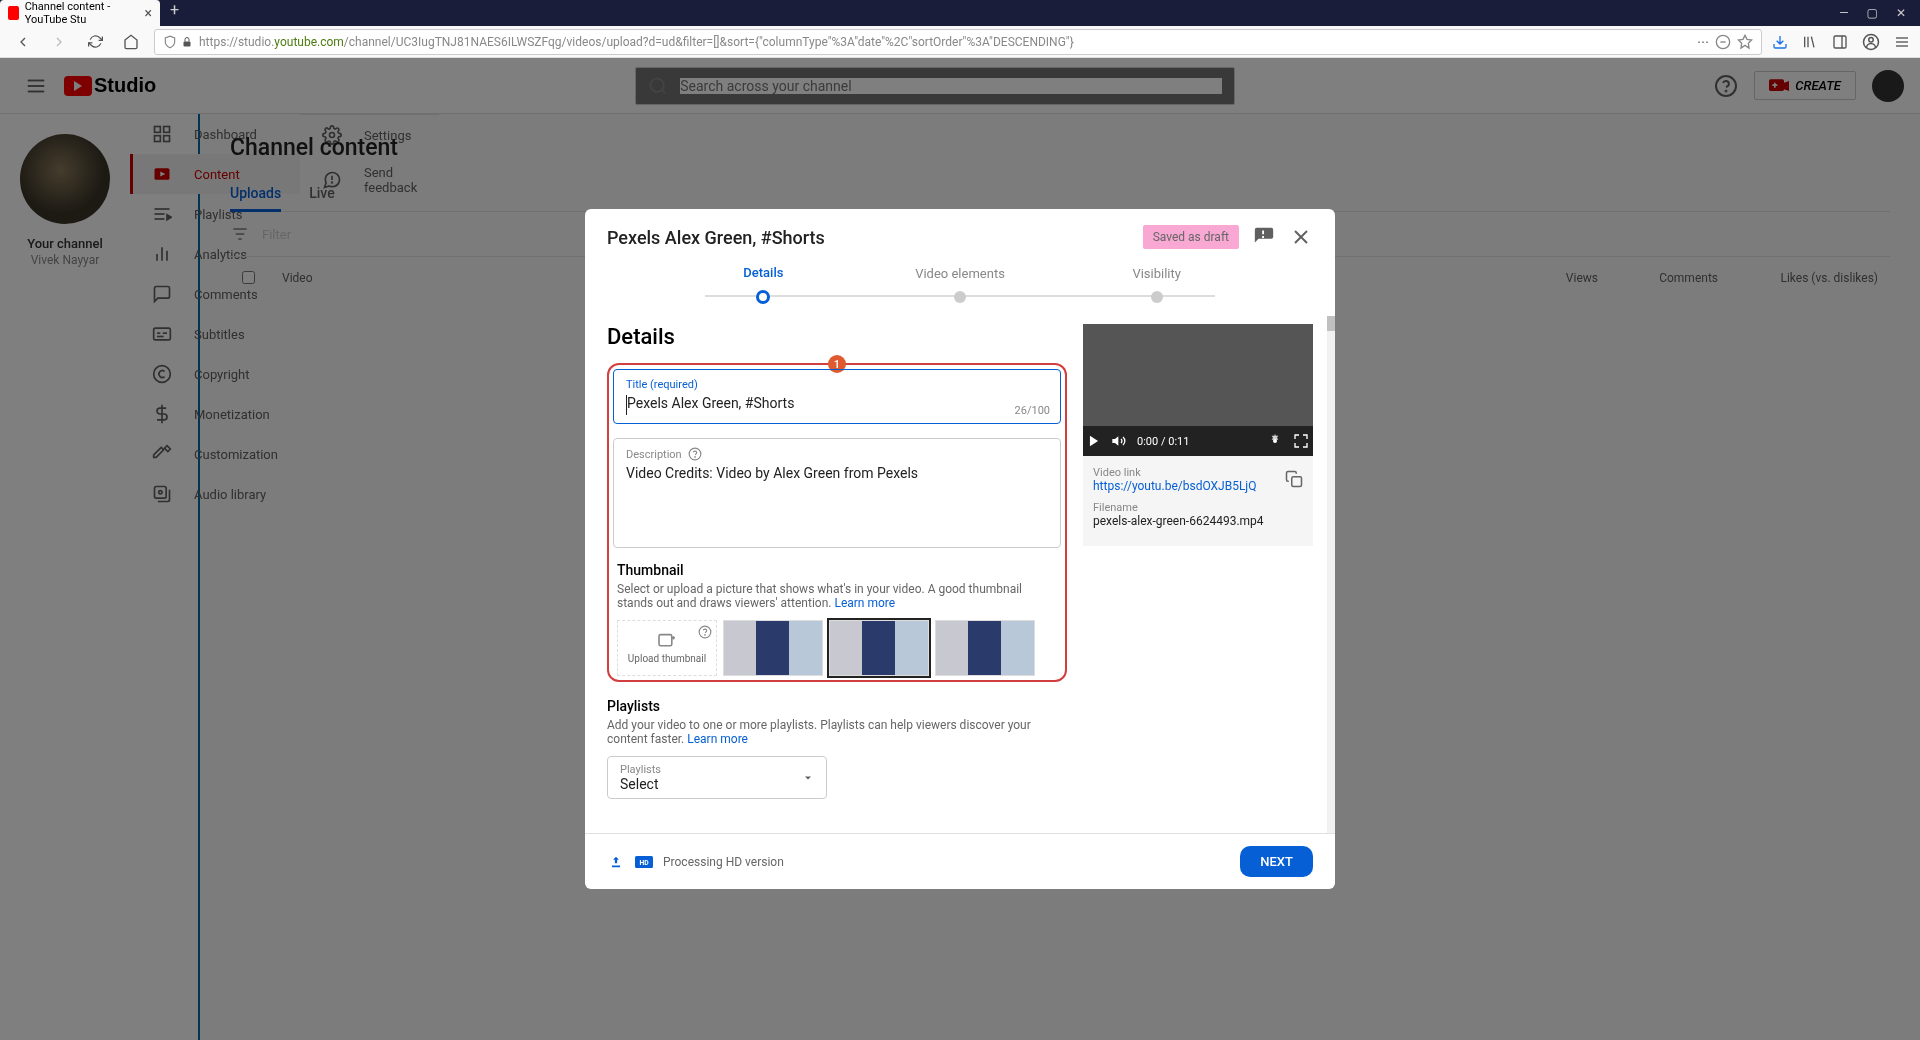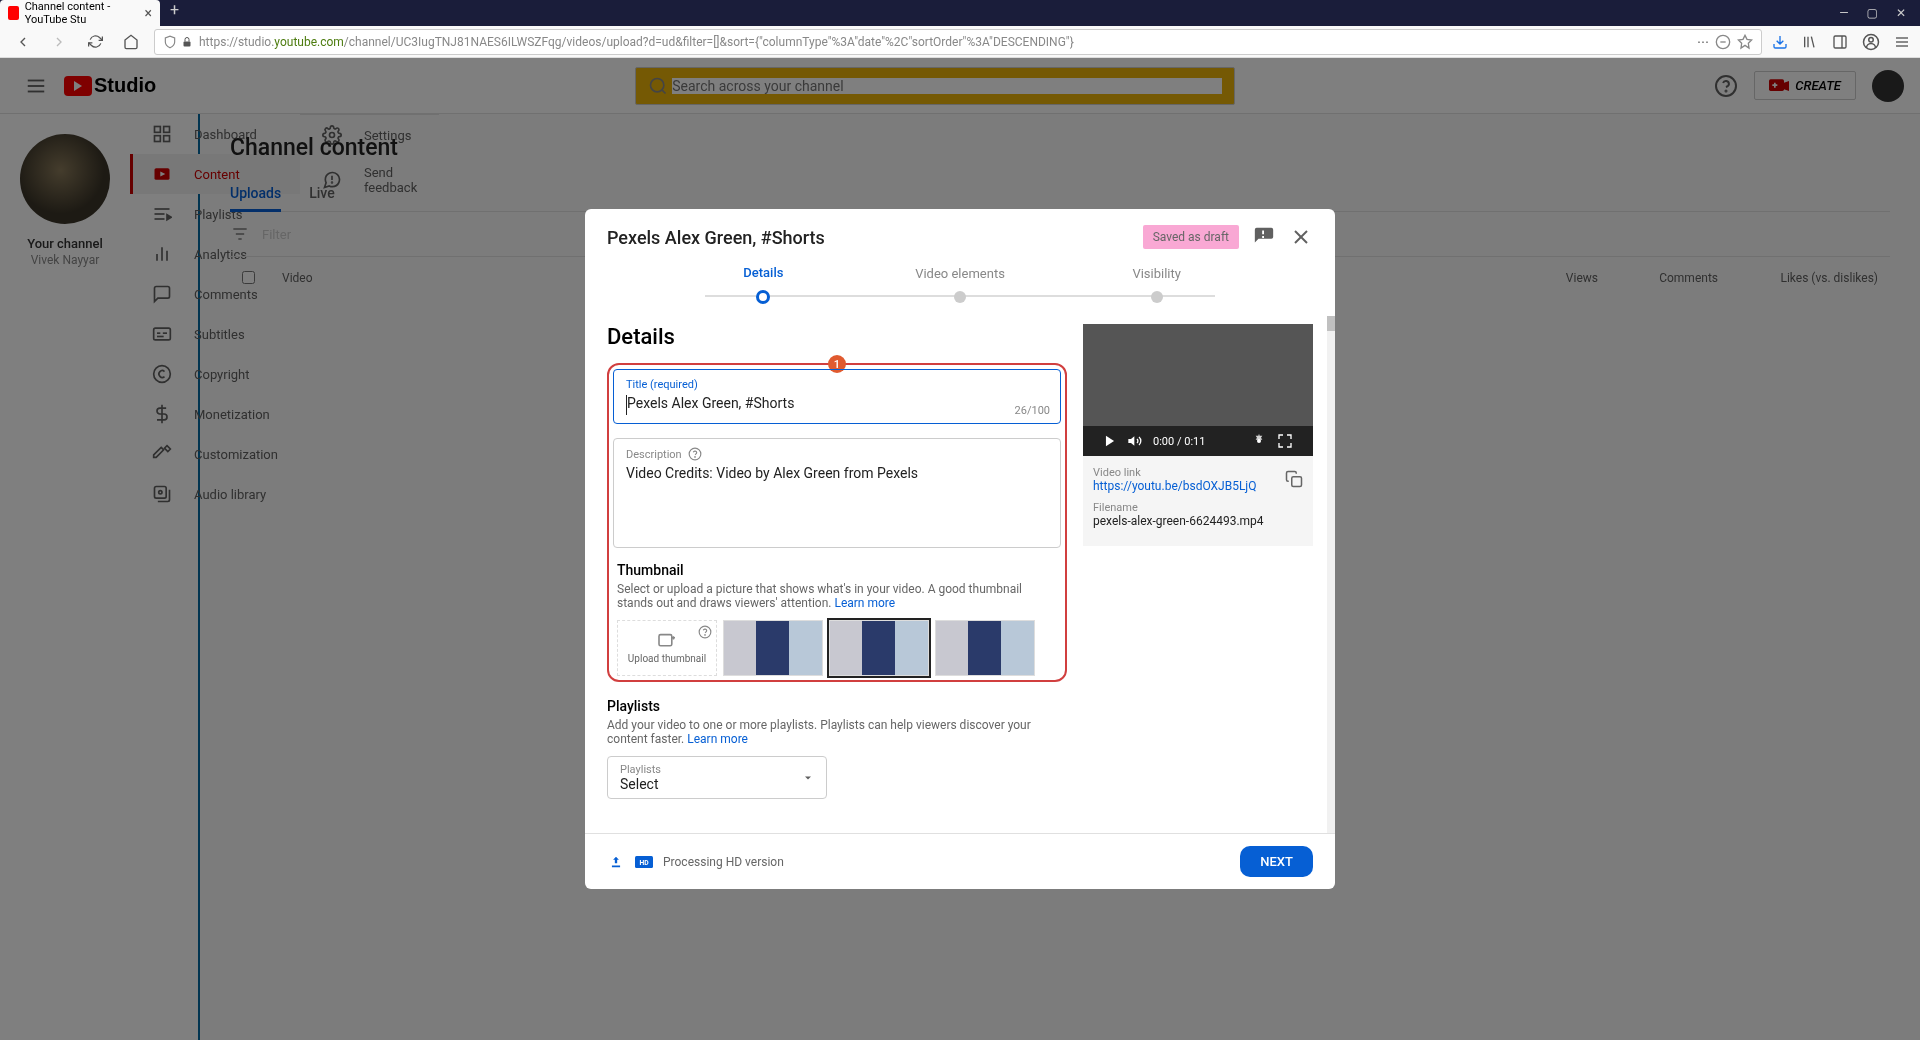--- a/index.html
+++ b/index.html
@@ -24,21 +24,21 @@
 .addr-url .domain { color: #4d7c0f; }
 .toolbar-right { display: flex; gap: 14px; align-items: center; color: #555; }
 
 
 .studio-header { height: 56px; background: #fff; display: flex; align-items: center; padding: 0 16px; border-bottom: 1px solid #e0e0e0; }
 .menu-btn { width: 40px; height: 40px; display: flex; align-items: center; justify-content: center; cursor: pointer; }
 .studio-logo { display: flex; align-items: center; gap: 2px; font-size: 20px; font-weight: 500; margin-left: 8px; }
 .logo-icon { width: 28px; height: 20px; background: #ff0000; border-radius: 4px; position: relative; }
 .logo-icon::after { content: ''; position: absolute; left: 10px; top: 5px; border-left: 8px solid #fff; border-top: 5px solid transparent; border-bottom: 5px solid transparent; }
 .search-container { flex: 1; display: flex; justify-content: center; }
-.search-box { width: 600px; height: 38px; border: 1px solid #ccc; border-radius: 2px; display: flex; align-items: center; padding: 0 12px; gap: 4px; background: #eab308; }
+.search-box { width: 600px; height: 38px; border: 1px solid #ccc; border-radius: 2px; display: flex; align-items: center; padding: 0 12px; gap: 12px; background: #737373; }
 .search-box input { border: none; outline: none; font-size: 14px; flex: 1; }
 .header-right { display: flex; align-items: center; gap: 16px; }
 .create-btn { border: 1px solid #ccc; padding: 6px 14px; border-radius: 2px; display: flex; align-items: center; gap: 6px; font-size: 13px; font-weight: 500; cursor: pointer; font-style: italic; }
 .avatar { width: 32px; height: 32px; border-radius: 50%; background: #333; }
 
 
 .main-layout { display: flex; height: calc(100vh - 114px); }
 .sidebar { width: 200px; background: #fff; border-right: 2px solid #0369a1; display: flex; flex-direction: row; }
 .channel-section { padding: 20px; text-align: center; }
 .channel-avatar { width: 90px; height: 90px; border-radius: 50%; background: #444; margin: 0 auto 12px; background-image: radial-gradient(circle at 45% 40%, #8a7a5a 0%, #3a3428 60%); }
@@ -97,21 +97,21 @@
 .sub-title { font-size: 14px; font-weight: 500; margin-bottom: 4px; }
 .sub-desc { font-size: 12px; color: #666; margin-bottom: 10px; }
 .learn-link { color: #065fd4; cursor: pointer; }
 .thumb-row { display: flex; gap: 6px; }
 .thumb { width: 100px; height: 56px; border: 1px solid #ddd; display: flex; flex-direction: column; align-items: center; justify-content: center; font-size: 10px; color: #666; cursor: pointer; background: linear-gradient(90deg, #c8c8d0 33%, #2a3a6a 33% 66%, #b8c8d8 66%); position: relative; }
 .thumb.upload { background: #fff; border-style: dashed; }
 .thumb.selected { outline: 2px solid #222; }
 .upload-help { position: absolute; top: 4px; right: 4px; }
 
 .video-preview { width: 100%; height: 132px; background: #555; position: relative; }
-.video-controls { position: absolute; bottom: 0; left: 0; right: 0; height: 30px; background: rgba(0,0,0,0.6); display: flex; align-items: center; padding: 0 20px; gap: 10px; color: #fff; font-size: 11px; }
+.video-controls { position: absolute; bottom: 0; left: 0; right: 0; height: 30px; background: rgba(0,0,0,0.6); display: flex; align-items: center; padding: 0 4px; gap: 10px; color: #fff; font-size: 11px; }
 .vc-progress { position: absolute; top: -3px; left: 0; right: 0; height: 3px; background: rgba(255,255,255,0.3); }
 .info-panel { background: #f5f5f5; padding: 10px; font-size: 12px; }
 .info-row { margin-bottom: 8px; position: relative; }
 .info-label { color: #888; font-size: 11px; }
 .info-value { color: #222; }
 .info-link { color: #065fd4; }
 .copy-icon { position: absolute; right: 0; top: 4px; cursor: pointer; color: #666; }
 
 .playlist-select { border: 1px solid #ccc; border-radius: 4px; padding: 6px 12px; width: 220px; display: flex; justify-content: space-between; align-items: center; cursor: pointer; }
 .pl-inner .pl-label { font-size: 11px; color: #888; }

